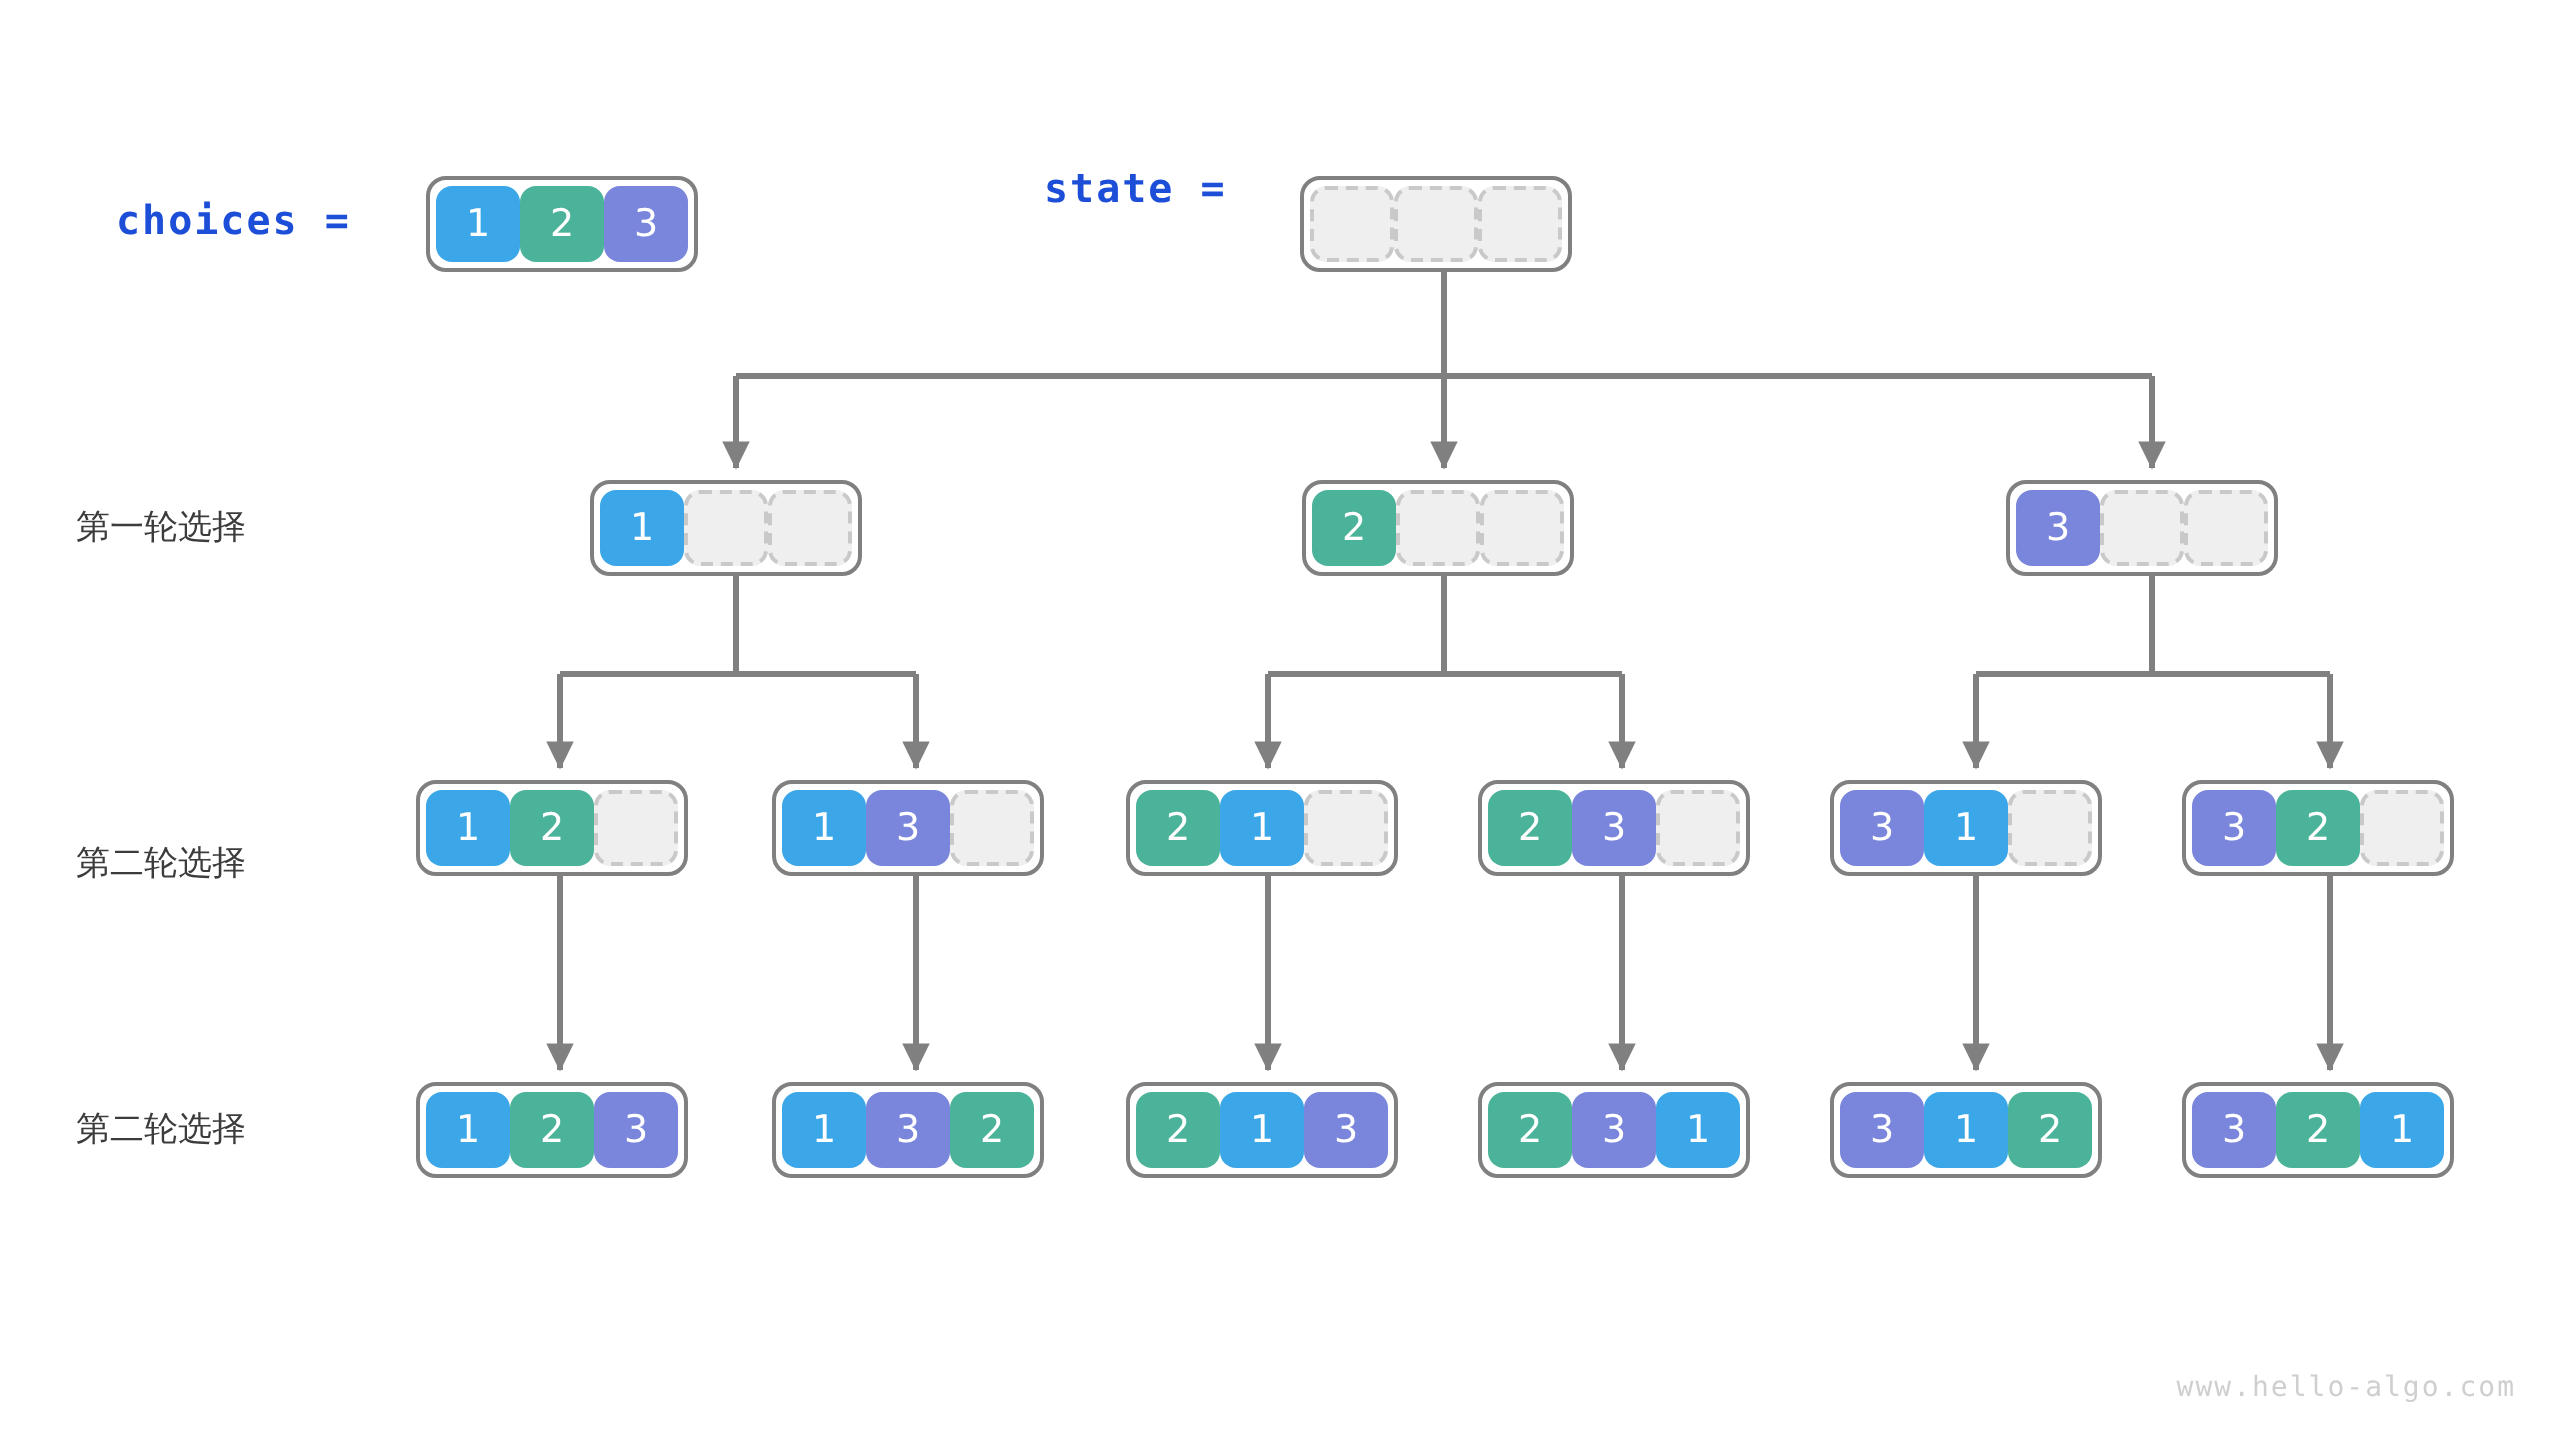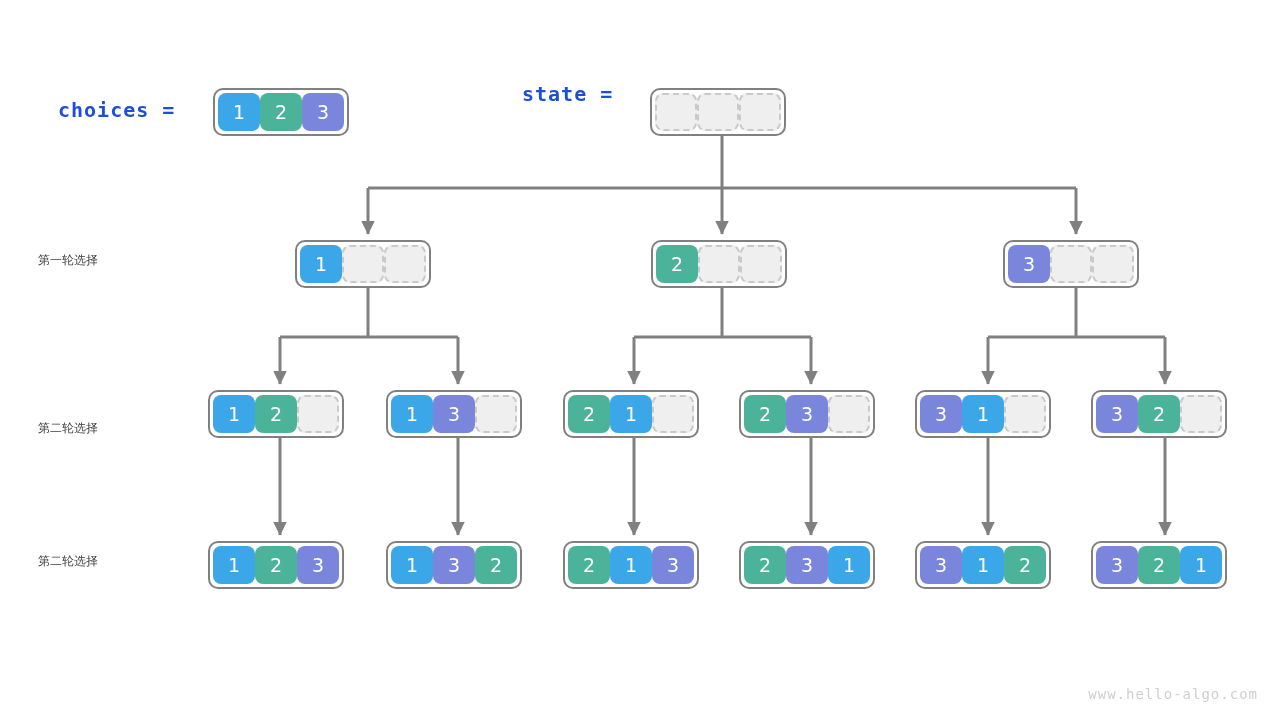--- a/index.html
+++ b/index.html
@@ -39,21 +39,21 @@
     font-size: 20px;
     color: #1d4ed8;
     letter-spacing: 1px;
     white-space: nowrap;
   }
 
   
   .row-label {
     position: absolute;
     font-family: Liberation Sans, sans-serif;
-    font-size: 12px;
+    font-size: 17px;
     color: #3c3c3c;
     white-space: nowrap;
   }
 
   
   .array {
     position: absolute;
     box-sizing: border-box;
     border: 2.5px solid #808080;
     border-radius: 10px;

